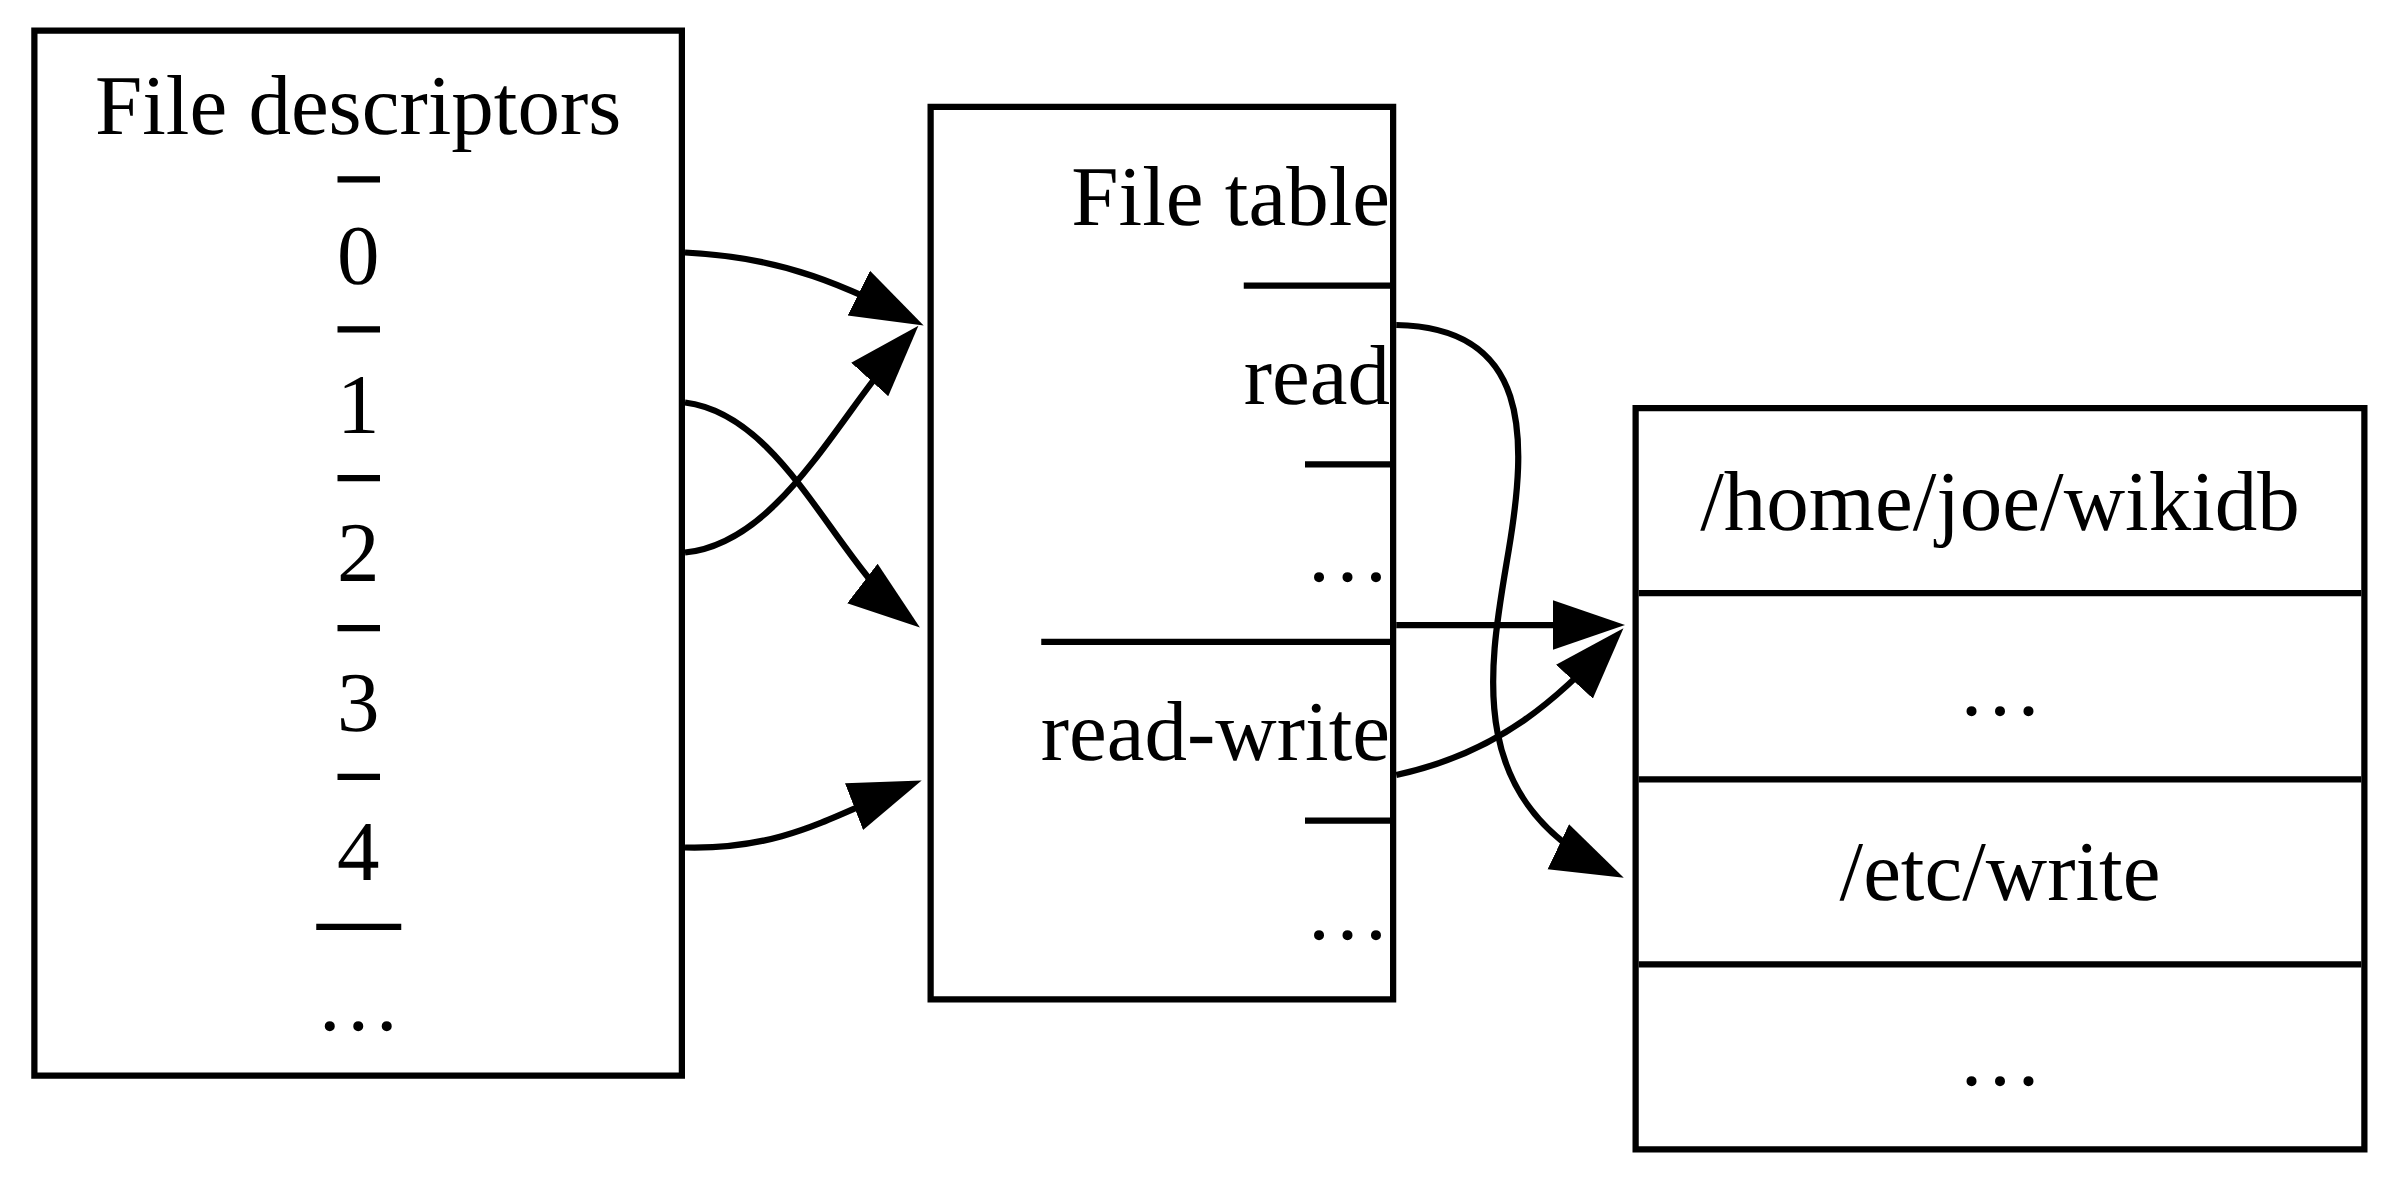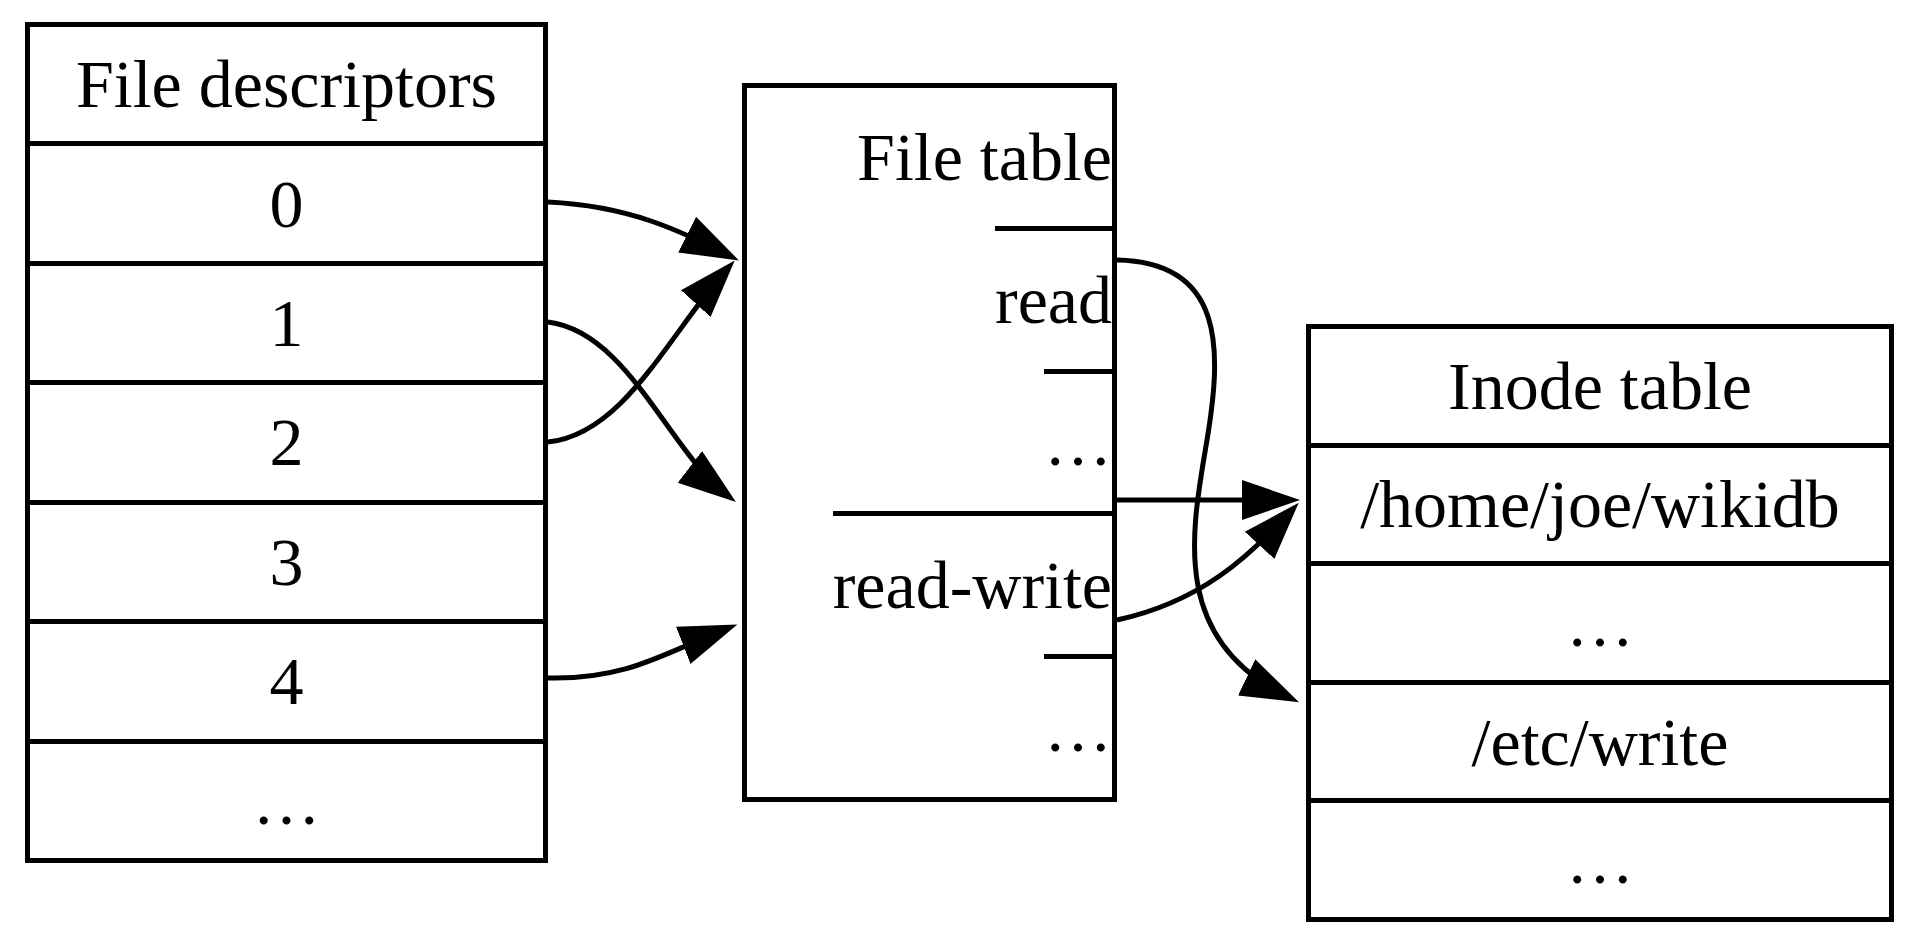--- a/index.html
+++ b/index.html
@@ -11,21 +11,21 @@
   .tbl{
     position:absolute;display:flex;flex-direction:column;
     border:5px solid #000;box-sizing:border-box;background:#fff;
   }
   .cell{
     flex:1;display:flex;align-items:center;justify-content:center;
     font-size:68px;line-height:1;border-top:5px solid #000;
     white-space:nowrap;
   }
   .cell:first-child{border-top:none;}
-  #t-fd{left:25px;top:22px;width:523px;height:841px;}
+  #t-fd{left:25px;top:22px;width:523px;height:841px;align-items:center;}
   #t-ft{left:742px;top:83px;width:375px;height:719px;align-items:flex-end;}
   #t-it{left:1306px;top:324px;width:588px;height:598px;}
   svg.arrows{
     position:absolute;left:0;top:0;width:1920px;height:943px;
     pointer-events:none;
   }
   path.arrow{fill:none;stroke:#000;stroke-width:5px;}
 </style>
 </head>
 <body>
@@ -44,21 +44,20 @@
 
   <section class="tbl" id="t-ft">
     <div class="cell">File table</div>
     <div class="cell">read</div>
     <div class="cell">…</div>
     <div class="cell">read-write</div>
     <div class="cell">…</div>
   </section>
 
   <section class="tbl" id="t-it">
-    <div class="cell">Inode table</div>
     <div class="cell">/home/joe/wikidb</div>
     <div class="cell">…</div>
     <div class="cell">/etc/write</div>
     <div class="cell">…</div>
   </section>
 
   <svg class="arrows" viewBox="0 0 1920 943" xmlns="http://www.w3.org/2000/svg">
     <defs>
       <marker id="ah" viewBox="0 0 60 44" refX="48" refY="22" markerWidth="60" markerHeight="44" markerUnits="userSpaceOnUse" orient="auto">
         <path d="M 0 2 L 58 22 L 0 42 Z" fill="#000"></path>

